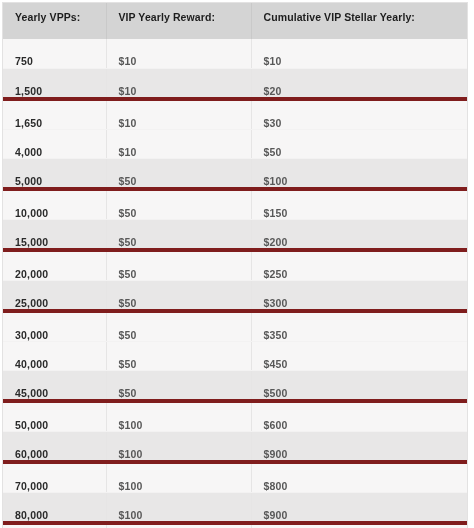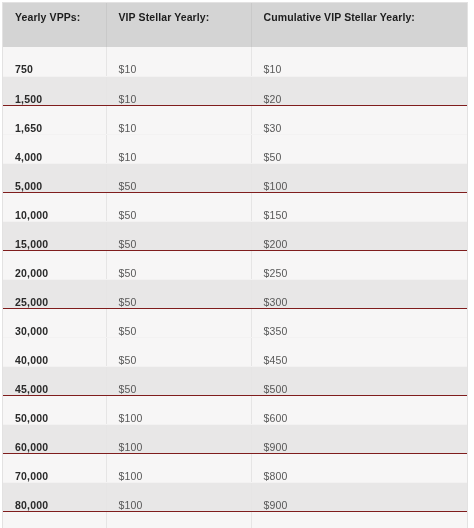--- a/index.html
+++ b/index.html
@@ -31,21 +31,21 @@
   col.c1 { width: 103px; }
   col.c2 { width: 145px; }
   col.c3 { width: 216px; }
 
   thead th {
     background: #d4d4d4;
     color: #1d1d1d;
     font-weight: bold;
     font-size: 10.5px;
     text-align: left;
-    padding: 8px 0 24px 12px;
+    padding: 8px 0 16px 12px;
     height: 26px;
     box-sizing: border-box;
     vertical-align: middle;
     border-right: 1px solid #c9c9c9;
     letter-spacing: 0.1px;
     white-space: nowrap;
   }
   thead th:last-child { border-right: none; }
 
   tbody td {
@@ -57,46 +57,46 @@
     border-right: 1px solid #e6e5e5;
     border-bottom: 1px solid #f3f2f2;
     white-space: nowrap;
     letter-spacing: 0.2px;
   }
   tbody td:last-child { border-right: none; }
   tbody tr:last-child td { border-bottom: none; }
 
   tbody tr.odd td  { background: #f7f6f6; }
   tbody tr.even td { background: #e8e7e7; }
-  tbody tr.even td { border-bottom: 1px solid #7f1d1d; margin-top: 28px; }
+  tbody tr.even td { border-bottom: 4px solid #7f1d1d; margin-top: 28px; }
 
   td.col-vpp {
     font-weight: bold;
     color: #2a2a2a;
   }
   td.col-reward,
   td.col-cumulative {
-    font-weight: normal;
+    font-weight: bold;
     color: #585858;
   }
 </style>
 </head>
 <body>
 
 <div class="table-wrap">
   <table class="vip-table">
     <colgroup>
       <col class="c1">
       <col class="c2">
       <col class="c3">
     </colgroup>
     <thead>
       <tr>
         <th>Yearly VPPs:</th>
-        <th>VIP Stellar Yearly:</th>
+        <th>VIP Yearly Reward:</th>
         <th>Cumulative VIP Stellar Yearly:</th>
       </tr>
     </thead>
     <tbody id="table-body">
         <tr class="odd">
           <td class="col-vpp">750</td>
           <td class="col-reward">$10</td>
           <td class="col-cumulative">$10</td>
         </tr>
         <tr class="even">

